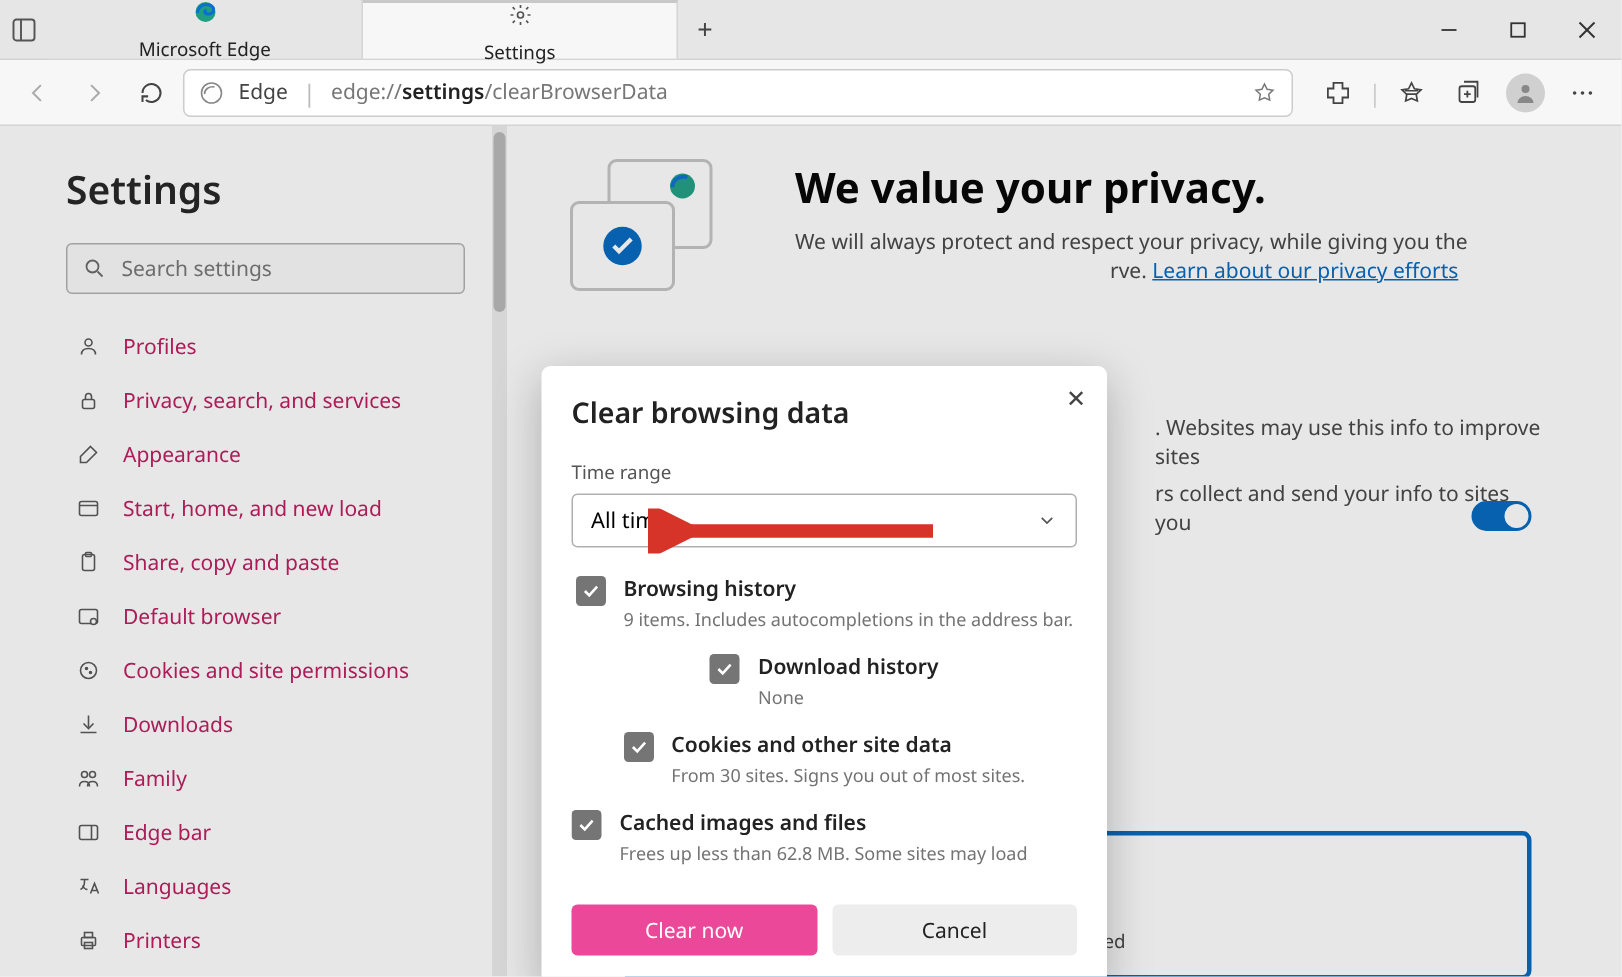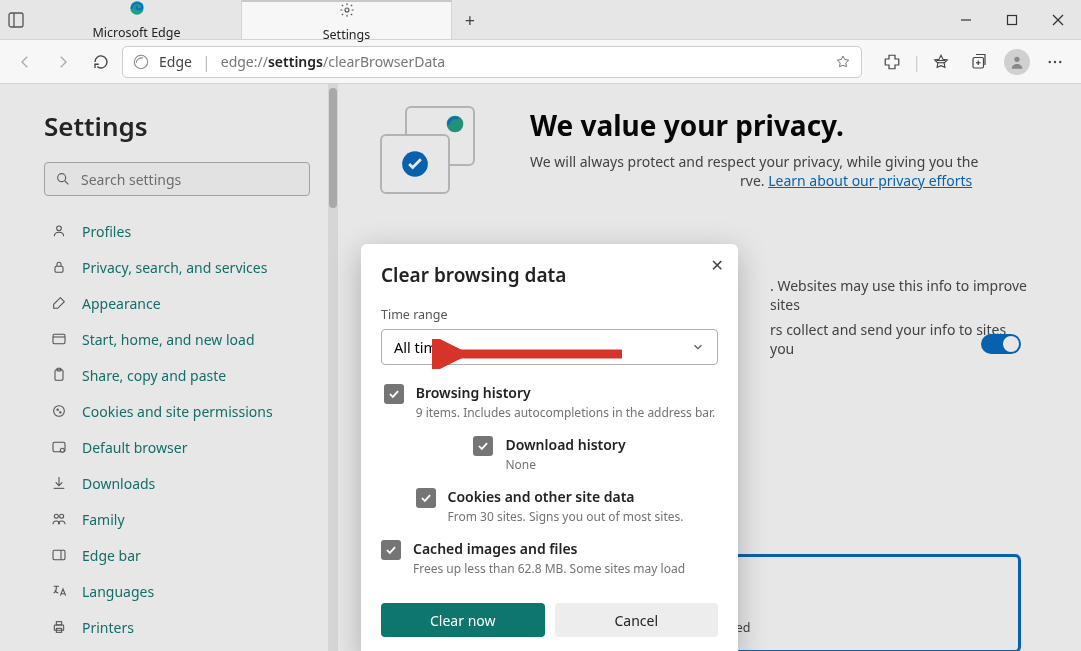--- a/index.html
+++ b/index.html
@@ -31,21 +31,21 @@
 
 
 .content { position:relative; height: calc(651px - 84px); background:#fff; }
 .dim { position:absolute; inset:0; background:rgba(60,60,60,0.12); z-index:5;}
 
 .sidebar { position:absolute; left:0; top:0; width:328px; height:100%; padding:24px 18px 0 44px; }
 .sidebar h1 { font-size:26px; font-weight:600; margin-bottom:18px; color:#222;}
 .search-settings { display:flex; align-items:center; height:34px; border:1px solid #b0b0b0; border-radius:4px; padding:0 10px; gap:10px; background:#fafafa; margin-bottom:18px;}
 .search-settings input { border:none; outline:none; background:transparent; font-size:14px; flex:1; color:#333;}
 .side-list { list-style:none; display:flex; flex-direction:column; gap:2px;}
-.side-list li { display:flex; align-items:center; gap:14px; height:34px; padding:0 6px; font-size:14px; color:#0f766e; cursor:pointer; border-radius:4px;}
+.side-list li { display:flex; align-items:center; gap:14px; height:34px; padding:0 6px; font-size:14px; color:#be185d; cursor:pointer; border-radius:4px;}
 .side-list li .mi { width:18px; height:18px; display:flex; align-items:center; justify-content:center; color:#555; flex-shrink:0;}
 .side-scrollbar { position:absolute; right:-10px; top:0; width:10px; height:100%; background:#ececec;}
 .side-scrollbar .thumb{ position:absolute; left:1px; width:8px; top:4px; height:120px; background:#b8b8b8; border-radius:4px;}
 
 .main { position:absolute; left:350px; right:10px; top:0; height:100%; padding:22px 40px 0 30px; overflow:hidden; }
 .privacy-block { display:flex; gap:30px; align-items:flex-start;}
 .privacy-icon-wrap { position:relative; width: 120px; height: 90px; }
 .privacy-icon-wrap .back-square{position:absolute; left:25px; top:0; width:70px; height:60px; border:2px solid #c4c4c4; border-radius:6px;}
 .privacy-icon-wrap .front-square{position:absolute; left:0px; top:28px; width:70px; height:60px; border:2px solid #c4c4c4; border-radius:6px; background:#fff; display:flex; align-items:center; justify-content:center;}
 .privacy-text h2 { font-size:28px; font-weight:700; margin-bottom:8px;}
@@ -68,21 +68,21 @@
 .modal .label{font-size:12.5px; color:#555; margin-bottom:6px;}
 .modal .select{height:36px; border:1px solid #b0b0b0; border-radius:4px; display:flex; align-items:center; justify-content:space-between; padding:0 12px; margin-bottom:18px; font-size:14.5px;}
 .modal .options{display:flex; flex-direction:column; gap:14px; max-height: 200px; overflow:hidden; position:relative;}
 .modal .opt{display:flex; gap:12px; align-items:flex-start;justify-content:center;}
 .modal .cbox{width:20px; height:20px; background:#757575; border-radius:3px; display:flex; align-items:center; justify-content:center; flex-shrink:0; margin-top:1px;}
 .modal .cbox svg{stroke:#fff;}
 .modal .opt .ttl{font-size:14px; font-weight:600; color:#222;}
 .modal .opt .desc{font-size:12px; color:#737373; margin-top:2px;}
 .modal .btns{display:flex; gap:10px; margin-top:20px;}
 .modal .btns button{flex:1; height:34px; border-radius:4px; font-size:14px; border:none;}
-.modal .btn-primary{background:#0f766e; color:#fff;}
+.modal .btn-primary{background:#ec4899; color:#fff;}
 .modal .btn-secondary{background:#ededed; color:#222;}
 
 
 .arrow-annot{position:absolute; z-index:30; left:432px; top:255px; pointer-events:none;}
 .btn-highlight{position:absolute; z-index:18; left:372px; top:506px; width:174px; height:48px; border:6px solid #d63429; border-radius:26px; pointer-events:none;}
 
 svg { display:block; }
 </style>
 </head>
 <body>
@@ -267,35 +267,35 @@
             <svg width="16" height="16" viewBox="0 0 24 24" fill="none" stroke="#555" stroke-width="1.6">
               <rect x="6" y="4" width="12" height="16" rx="2"></rect>
               <rect x="9" y="2" width="6" height="4" rx="1"></rect>
             </svg>
           </span>
           <span>Share, copy and paste</span>
         </li>
         <li>
           <span class="mi">
             <svg width="16" height="16" viewBox="0 0 24 24" fill="none" stroke="#555" stroke-width="1.6">
+              <rect x="3" y="5" width="18" height="14" rx="2"></rect>
+              <circle cx="17" cy="17" r="3" fill="#fff"></circle>
+            </svg>
+          </span>
+          <span>Default browser</span>
+        </li>
+        <li>
+          <span class="mi">
+            <svg width="16" height="16" viewBox="0 0 24 24" fill="none" stroke="#555" stroke-width="1.6">
               <circle cx="12" cy="12" r="8"></circle>
               <circle cx="10" cy="10" r="1" fill="#555"></circle>
               <circle cx="14" cy="14" r="1" fill="#555"></circle>
             </svg>
           </span>
           <span>Cookies and site permissions</span>
-        </li>
-        <li>
-          <span class="mi">
-            <svg width="16" height="16" viewBox="0 0 24 24" fill="none" stroke="#555" stroke-width="1.6">
-              <rect x="3" y="5" width="18" height="14" rx="2"></rect>
-              <circle cx="17" cy="17" r="3" fill="#fff"></circle>
-            </svg>
-          </span>
-          <span>Default browser</span>
         </li>
         <li>
           <span class="mi">
             <svg width="16" height="16" viewBox="0 0 24 24" fill="none" stroke="#555" stroke-width="1.6">
               <path d="M12 3v12"></path>
               <path d="M7 11l5 5 5-5"></path>
               <line x1="4" y1="20" x2="20" y2="20"></line>
             </svg>
           </span>
           <span>Downloads</span>

